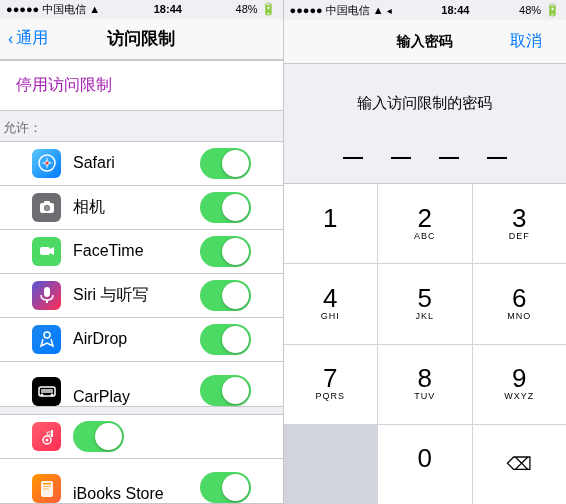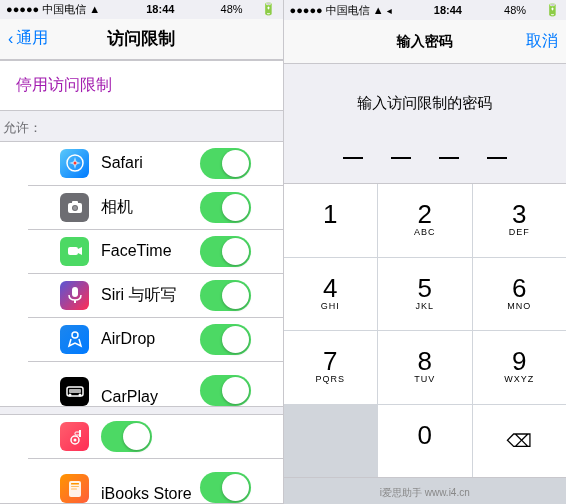--- a/index.html
+++ b/index.html
@@ -26,21 +26,21 @@
       height: 20px;
       background: #efeff4;
       display: flex;
       align-items: center;
       justify-content: space-between;
       padding: 0 6px;
       font-size: 11px;
       color: #000;
     }
     .status-bar-left { display: flex; align-items: center; gap: 3px; }
-    .status-bar-right { display: flex; align-items: center; gap: 19px; }
+    .status-bar-right { display: flex; align-items: center; gap: 4px; }
 
     .nav-bar {
       height: 44px;
       background: rgba(248,248,248,0.97);
       border-bottom: 1px solid #c8c7cc;
       display: flex;
       align-items: center;
       justify-content: center;
       position: relative;
     }
@@ -82,21 +82,20 @@
       border-bottom: 1px solid #c8c7cc;
     }
 
     .list-item {
       height: 44px;
       display: flex;
       align-items: center;
       padding: 0 32px;
       border-bottom: 1px solid #c8c7cc;
       background: #fff;
-      margin-left: 28px;
     }
     .list-item:last-child { border-bottom: none; align-items: flex-end; }
 
     .item-icon {
       width: 29px;
       height: 29px;
       border-radius: 6px;
       margin-right: 12px;
       display: flex;
       align-items: center;
@@ -157,21 +156,21 @@
       justify-content: center;
       position: relative;
     }
     .right-nav-title {
       font-size: 14px;
       font-weight: 700;
       color: #000;
     }
     .nav-cancel {
       position: absolute;
-      right: 8px;
+      right: 24px;
       color: #007aff;
       font-size: 16px;
     }
 
     .passcode-prompt {
       background: #efeff4;
       text-align: center;
       padding: 30px 20px 20px;
       font-size: 15px;
       color: #000;
@@ -443,17 +442,14 @@
       <div class="key key-empty"></div>
       <div class="key key-zero">
         <span class="key-number">0</span>
         <span class="key-letters"></span>
       </div>
       <div class="key key-empty" style="background:#fff;">
         <span style="font-size:18px; color:#000;">⌫</span>
       </div>
     </div>
 
-    <div style="position:relative; background:#d1d5db; text-align:center; padding:4px 0; border-top:1px solid #c8c7cc;">
-      <span style="font-size:10px; color:#888;">i爱思助手  www.i4.cn</span>
-    </div>
   </div>
 </div>
 
 </body></html>

